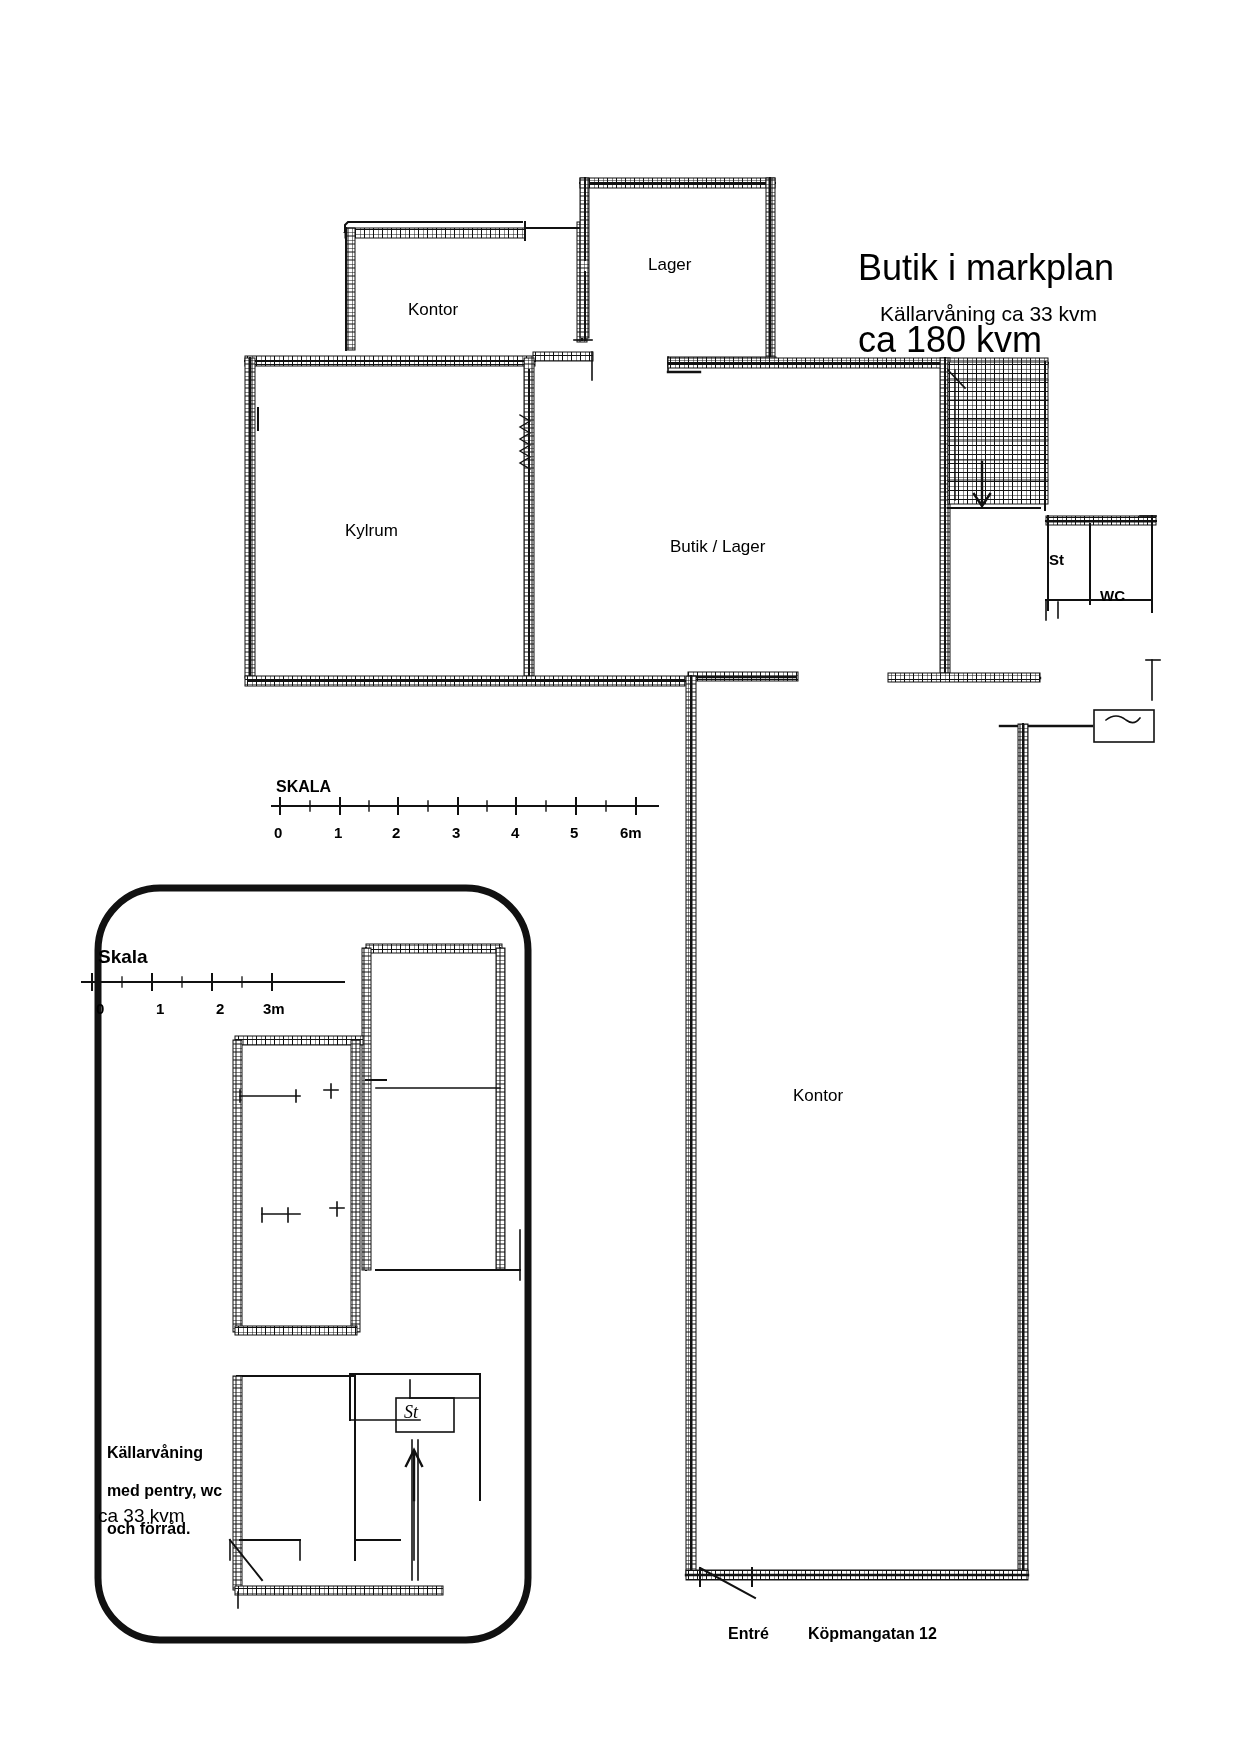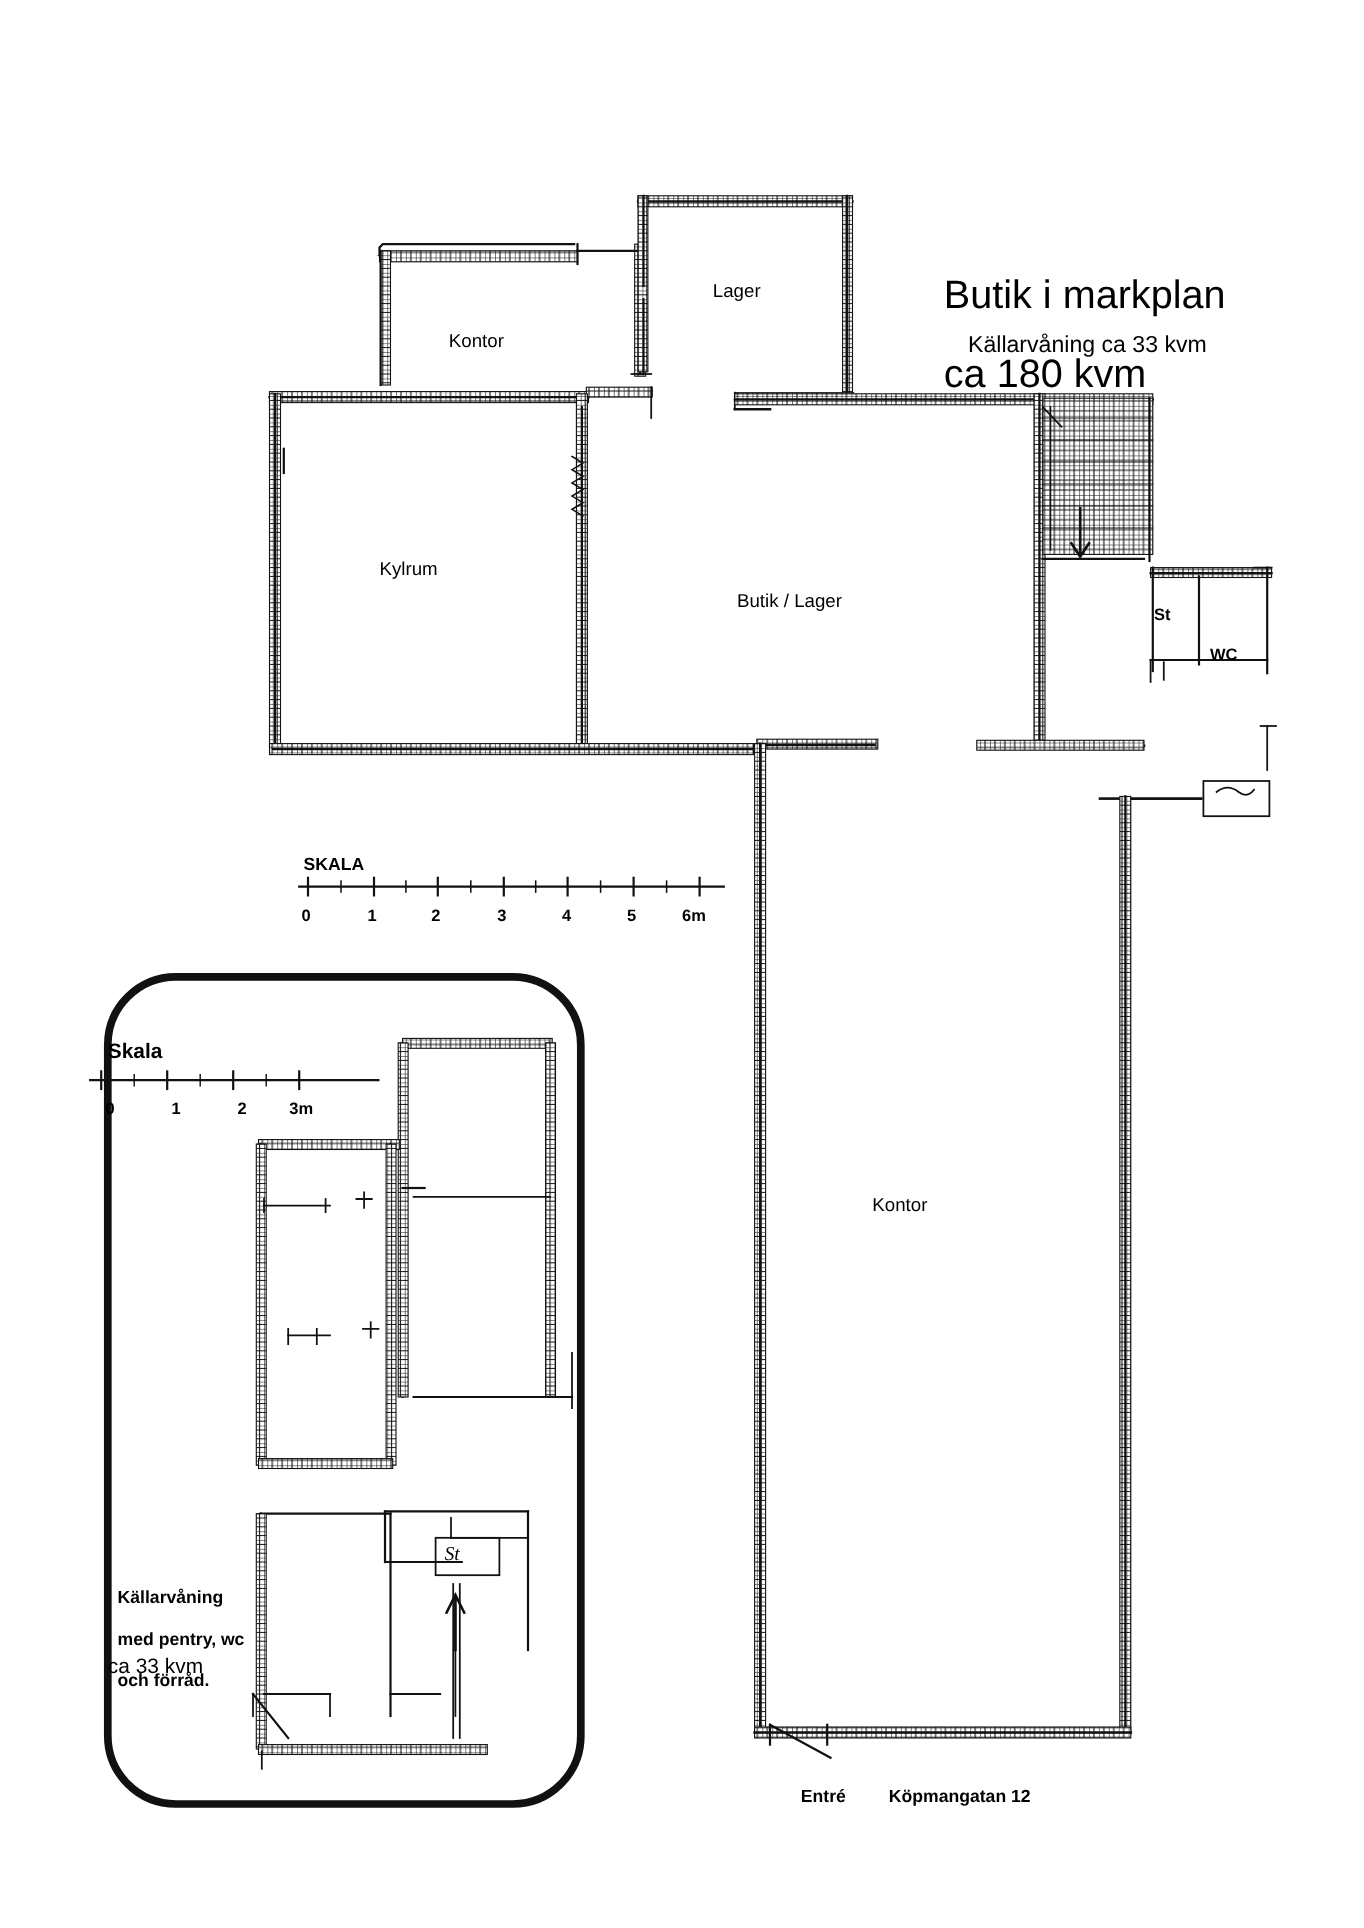--- a/index.html
+++ b/index.html
@@ -286,21 +286,21 @@
   <span>Butik i markplan</span><br>
   <span>ca 180 kvm</span>
 </div>
 
 <div class="lbl title-sub" style="left:840px; top:302px;">Källarvåning ca 33 kvm</div>
 
 <div class="lbl room" style="left:408px; top:300px;">Kontor</div>
 
 <div class="lbl room" style="left:648px; top:255px;">Lager</div>
 
-<div class="lbl room" style="left:345px; top:508px;">Kylrum</div>
+<div class="lbl room" style="left:345px; top:521px;">Kylrum</div>
 
 <div class="lbl room" style="left:670px; top:537px;">Butik / Lager</div>
 
 <div class="lbl room-sm" style="left:1049px; top:551px;">St</div>
 
 <div class="lbl room-sm" style="left:1100px; top:551px;margin-top:36px;">WC</div>
 
 <div class="lbl room" style="left:793px; top:1086px;">Kontor</div>
 
 <div class="lbl scale-title" style="left:276px; top:778px;">SKALA</div>

